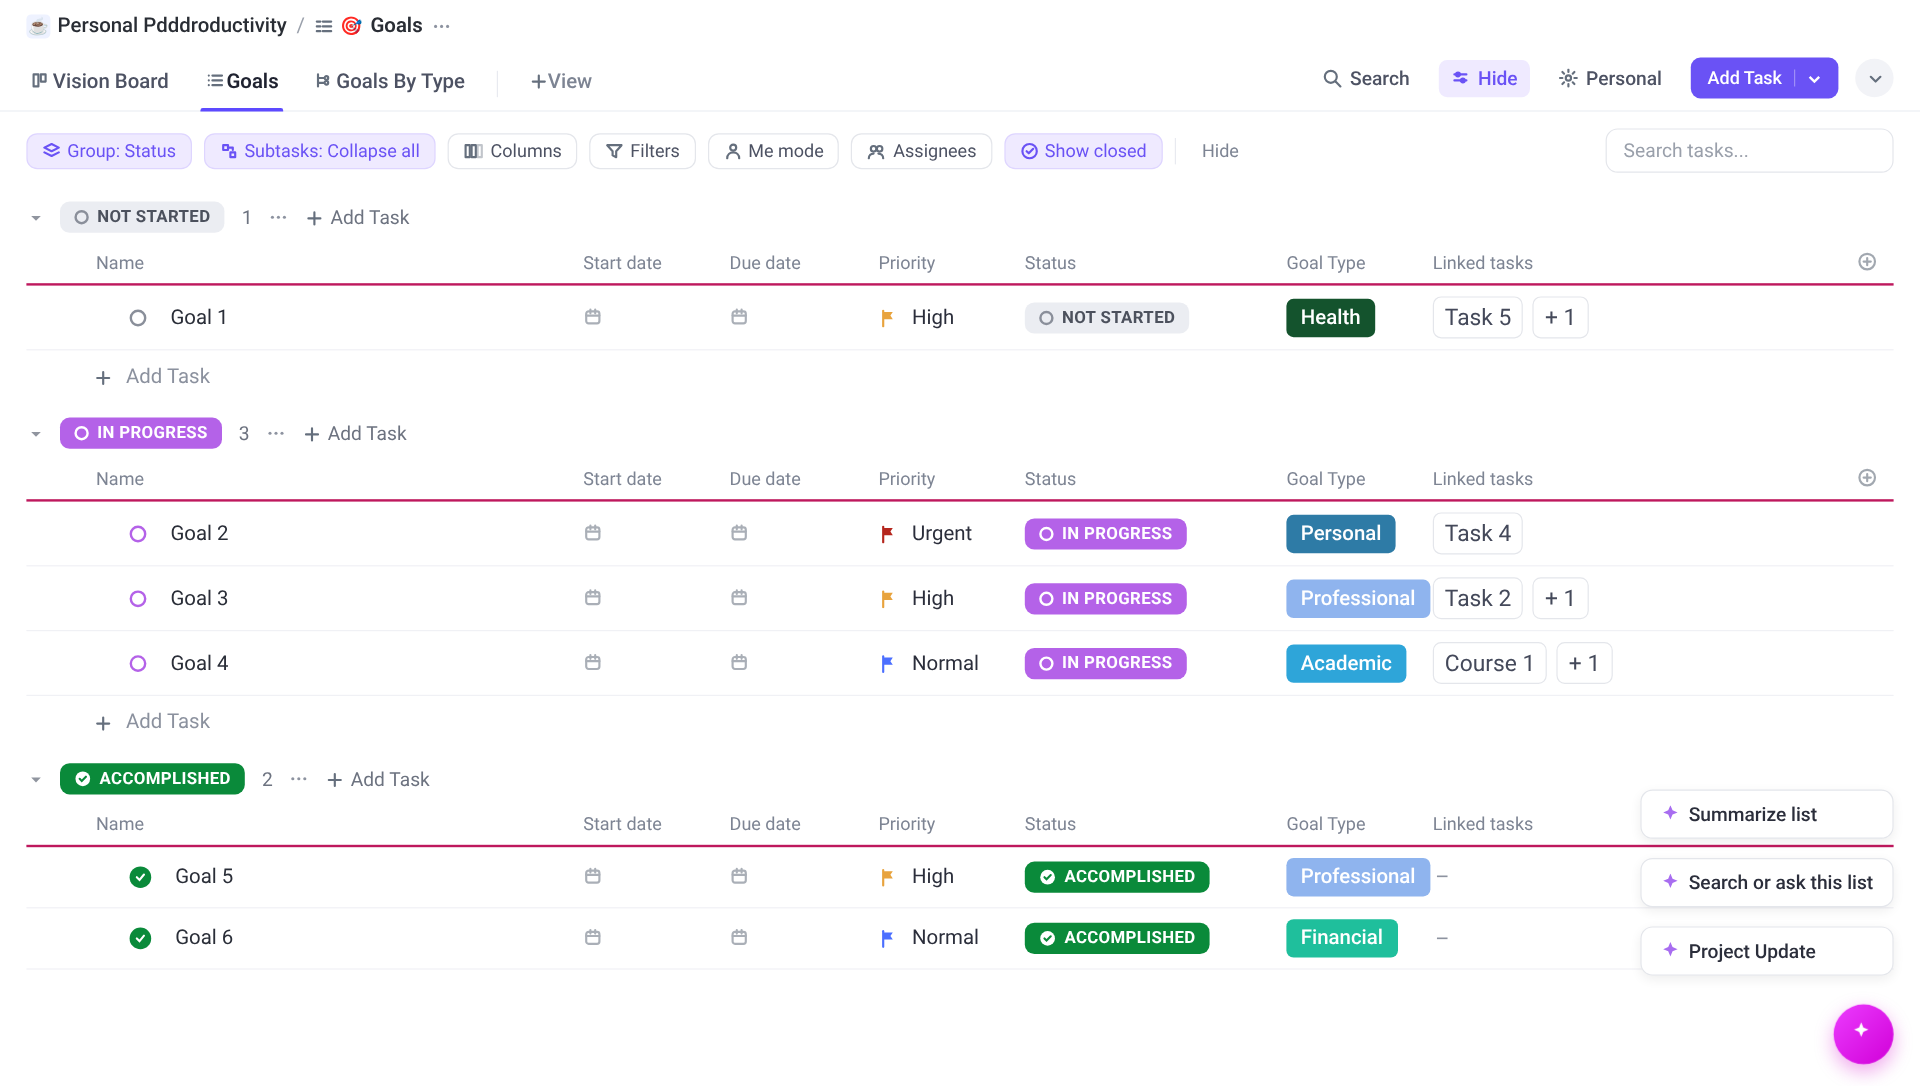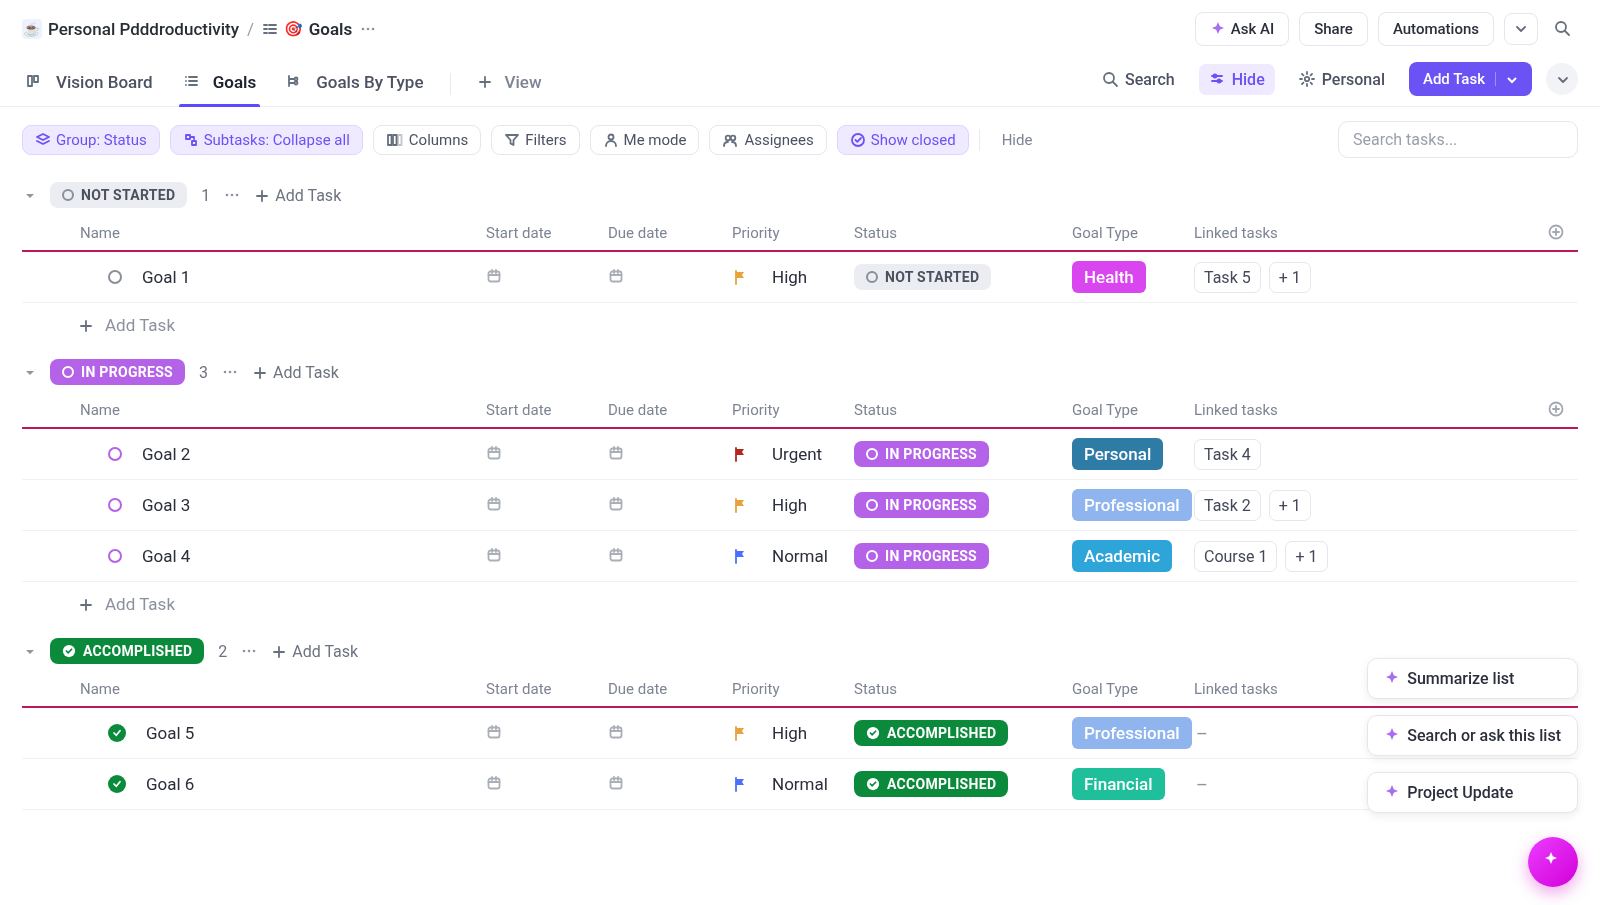--- a/index.html
+++ b/index.html
@@ -17,21 +17,21 @@
   .top-actions { display: flex; align-items: center; gap: 10px; }
   .btn { display: flex; align-items: center; gap: 6px; padding: 7px 14px; border: 1px solid #e4e6eb; border-radius: 8px; font-size: 15px; color: #2b2e3b; font-weight:500; }
   .btn.noborder { border: none; padding:6px; }
   .icon-stroke { stroke: #656f7d; fill: none; stroke-width: 1.8; stroke-linecap: round; stroke-linejoin: round; }
   .ask-ai-icon { fill: #a86df0; }
   .divider { width:1px; height:22px; background:#e8eaf0; }
   .chevron-box { border:1px solid #e4e6eb; border-radius:8px; padding:7px 8px; }
 
   .tabsbar { display:flex; align-items:center; justify-content:space-between; padding: 8px 22px 0; border-bottom:1px solid #eceef3; }
   .tabs { display:flex; align-items:center; gap: 22px; }
-  .tab { display:flex; align-items:center; gap:12px; font-size:17px; color:#4d5263; padding:10px 4px 14px; font-weight:500; position:relative; }
+  .tab { display:flex; align-items:center; gap:0; font-size:17px; color:#4d5263; padding:10px 4px 14px; font-weight:500; position:relative; }
   .tab.active { color:#1f2230; font-weight:600; }
   .tab.active::after { content:""; position:absolute; height:3px; background:#5d4aff; left:0; right:0; bottom:-1px; border-radius:2px 2px 0 0; }
   .tab-sep { width:1px; height:22px; background:#e8eaf0; }
   .tab.add { color:#7d8493; font-weight:500; }
   .tab-actions { display:flex; align-items:center; gap:14px; padding-bottom:10px; }
   .ghost-btn { display:flex; align-items:center; gap:6px; color:#4d5263; font-size:16px; padding:6px 10px; border-radius:7px; font-weight:500;}
   .ghost-btn.active { background:#efeaff; color:#6a52f5; }
   .primary-btn { background:#6a52f5; color:#fff; border-radius:8px; padding:8px 14px; font-size:15px; font-weight:500; display:flex; align-items:center; gap:8px; }
   .primary-btn .chev { border-left:1px solid rgba(255,255,255,0.35); padding-left:8px; margin-left:2px; }
   .round-btn { width:32px; height:32px; border-radius:50%; background:#f2f3f7; display:flex; align-items:center; justify-content:center; }
@@ -55,26 +55,26 @@
   .count { color:#6d7380; font-size:16px; }
   .dots { color:#8d93a0; font-size:20px; line-height:0; }
   .add-task-link { display:flex; align-items:center; gap:6px; color:#6d7380; font-size:16px; }
 
   .table-head { display:grid; grid-template-columns: 58px 406px 122px 124px 122px 218px 122px 1fr 30px; align-items:center; padding:8px 0; color:#7d8493; font-size:15px; border-bottom:2px solid #be185d; }
   .row { display:grid; grid-template-columns: 58px 406px 122px 124px 122px 218px 122px 1fr 30px; align-items:center; padding:9px 0; border-bottom:1px solid #f0f1f5; }
   .name-cell { display:flex; align-items:center; gap:20px; font-size:17px; color:#2a2e38; padding-left:28px; }
   .row-status-dot { width:14px; height:14px; border-radius:50%; border:2px solid; }
   .check-ico { width:18px; height:18px; border-radius:50%; display:flex; align-items:center; justify-content:center; }
   .cal-cell svg { opacity:.55; }
-  .priority { display:flex; align-items:center; gap:24px; font-size:17px; }
+  .priority { display:flex; align-items:center; gap:12px; font-size:17px; }
   .flag { width:16px; height:16px; }
   .status-cell .status-pill { display:inline-flex; }
   .goal-pill { display:inline-flex; padding:6px 12px; border-radius:6px; color:#fff; font-size:17px; font-weight:500; }
   .linked { display:flex; align-items:center; gap:8px; color:#44495a; }
-  .linkbox { border:1px solid #e4e6eb; border-radius:7px; padding:5px 9px; font-size:16px; }
+  .linkbox { border:1px solid #e4e6eb; border-radius:7px; padding:5px 9px; font-size:19px; }
   .dash { color:#8d93a0; font-size:18px; padding-left:2px; }
   .plus-col-btn svg { opacity:.6; }
   .add-task-row { display:flex; align-items:center; gap:12px; padding:12px 0 6px 56px; color:#8b919e; font-size:17px; }
 
   .floating { position:fixed; right:22px; bottom:92px; display:flex; flex-direction:column; gap:16px; }
   .float-btn { display:flex; align-items:center; gap:8px; background:#fff; border:1px solid #e4e6eb; border-radius:10px; padding:10px 16px; font-size:16px; font-weight:500; box-shadow:0 3px 10px rgba(0,0,0,.07); }
   .float-btn svg { fill:#a86df0; }
   .fab { position:fixed; right:22px; bottom:18px; width:50px; height:50px; border-radius:50%; background:linear-gradient(135deg,#ec3dff,#d100d8); display:flex; align-items:center; justify-content:center; box-shadow:0 6px 16px rgba(210,0,200,.35); }
 </style>
 </head>
@@ -181,44 +181,20 @@
           <use href="#i-listlines"></use>
         </svg>
       <span class="page-icon">🎯</span>
       <span style="font-weight:600;">Goals</span>
     </span>
     <button class="dots">
         <svg width="16" height="16">
           <use href="#i-dots"></use>
         </svg>
       </button>
-  </div>
-  <div class="top-actions">
-    <button class="btn">
-      <svg width="15" height="15" class="ask-ai-icon">
-          <use href="#i-sparkle"></use>
-        </svg>
-      <span>Ask AI</span>
-    </button>
-    <button class="btn">
-      <span>Share</span>
-    </button>
-    <button class="btn">
-      <span>Automations</span>
-    </button>
-    <button class="chevron-box">
-      <svg width="16" height="16" class="icon-stroke">
-          <use href="#i-chevron-down"></use>
-        </svg>
-    </button>
-    <button class="btn noborder">
-      <svg width="18" height="18" class="icon-stroke">
-          <use href="#i-search"></use>
-        </svg>
-    </button>
   </div>
 </div>
 
 <div class="tabsbar">
   <div class="tabs">
     <button class="tab">
       <svg width="18" height="18" class="icon-stroke">
           <use href="#i-board"></use>
         </svg>
       <span>Vision Board</span>
@@ -395,21 +371,21 @@
           </span>
         <span>High</span>
       </span>
       <span class="status-cell">
         <span class="status-pill" style="background:#ebedf2;color:#4c515d">
           <span class="status-dot" style="border-color:#8a8f9a"></span>
             <span>NOT STARTED</span>
         </span>
       </span>
       <span>
-        <span class="goal-pill" style="background:#d946ef">Health</span>
+        <span class="goal-pill" style="background:#14532d">Health</span>
       </span>
       <div class="linked">
            <span class="linkbox">Task 5</span>
            <span class="linkbox">+ 1</span>
          </div>
       <span></span>
     </div>
       <div class="add-task-row">
         <svg width="15" height="15" class="icon-stroke" style="">
           <use href="#i-plus"></use>

